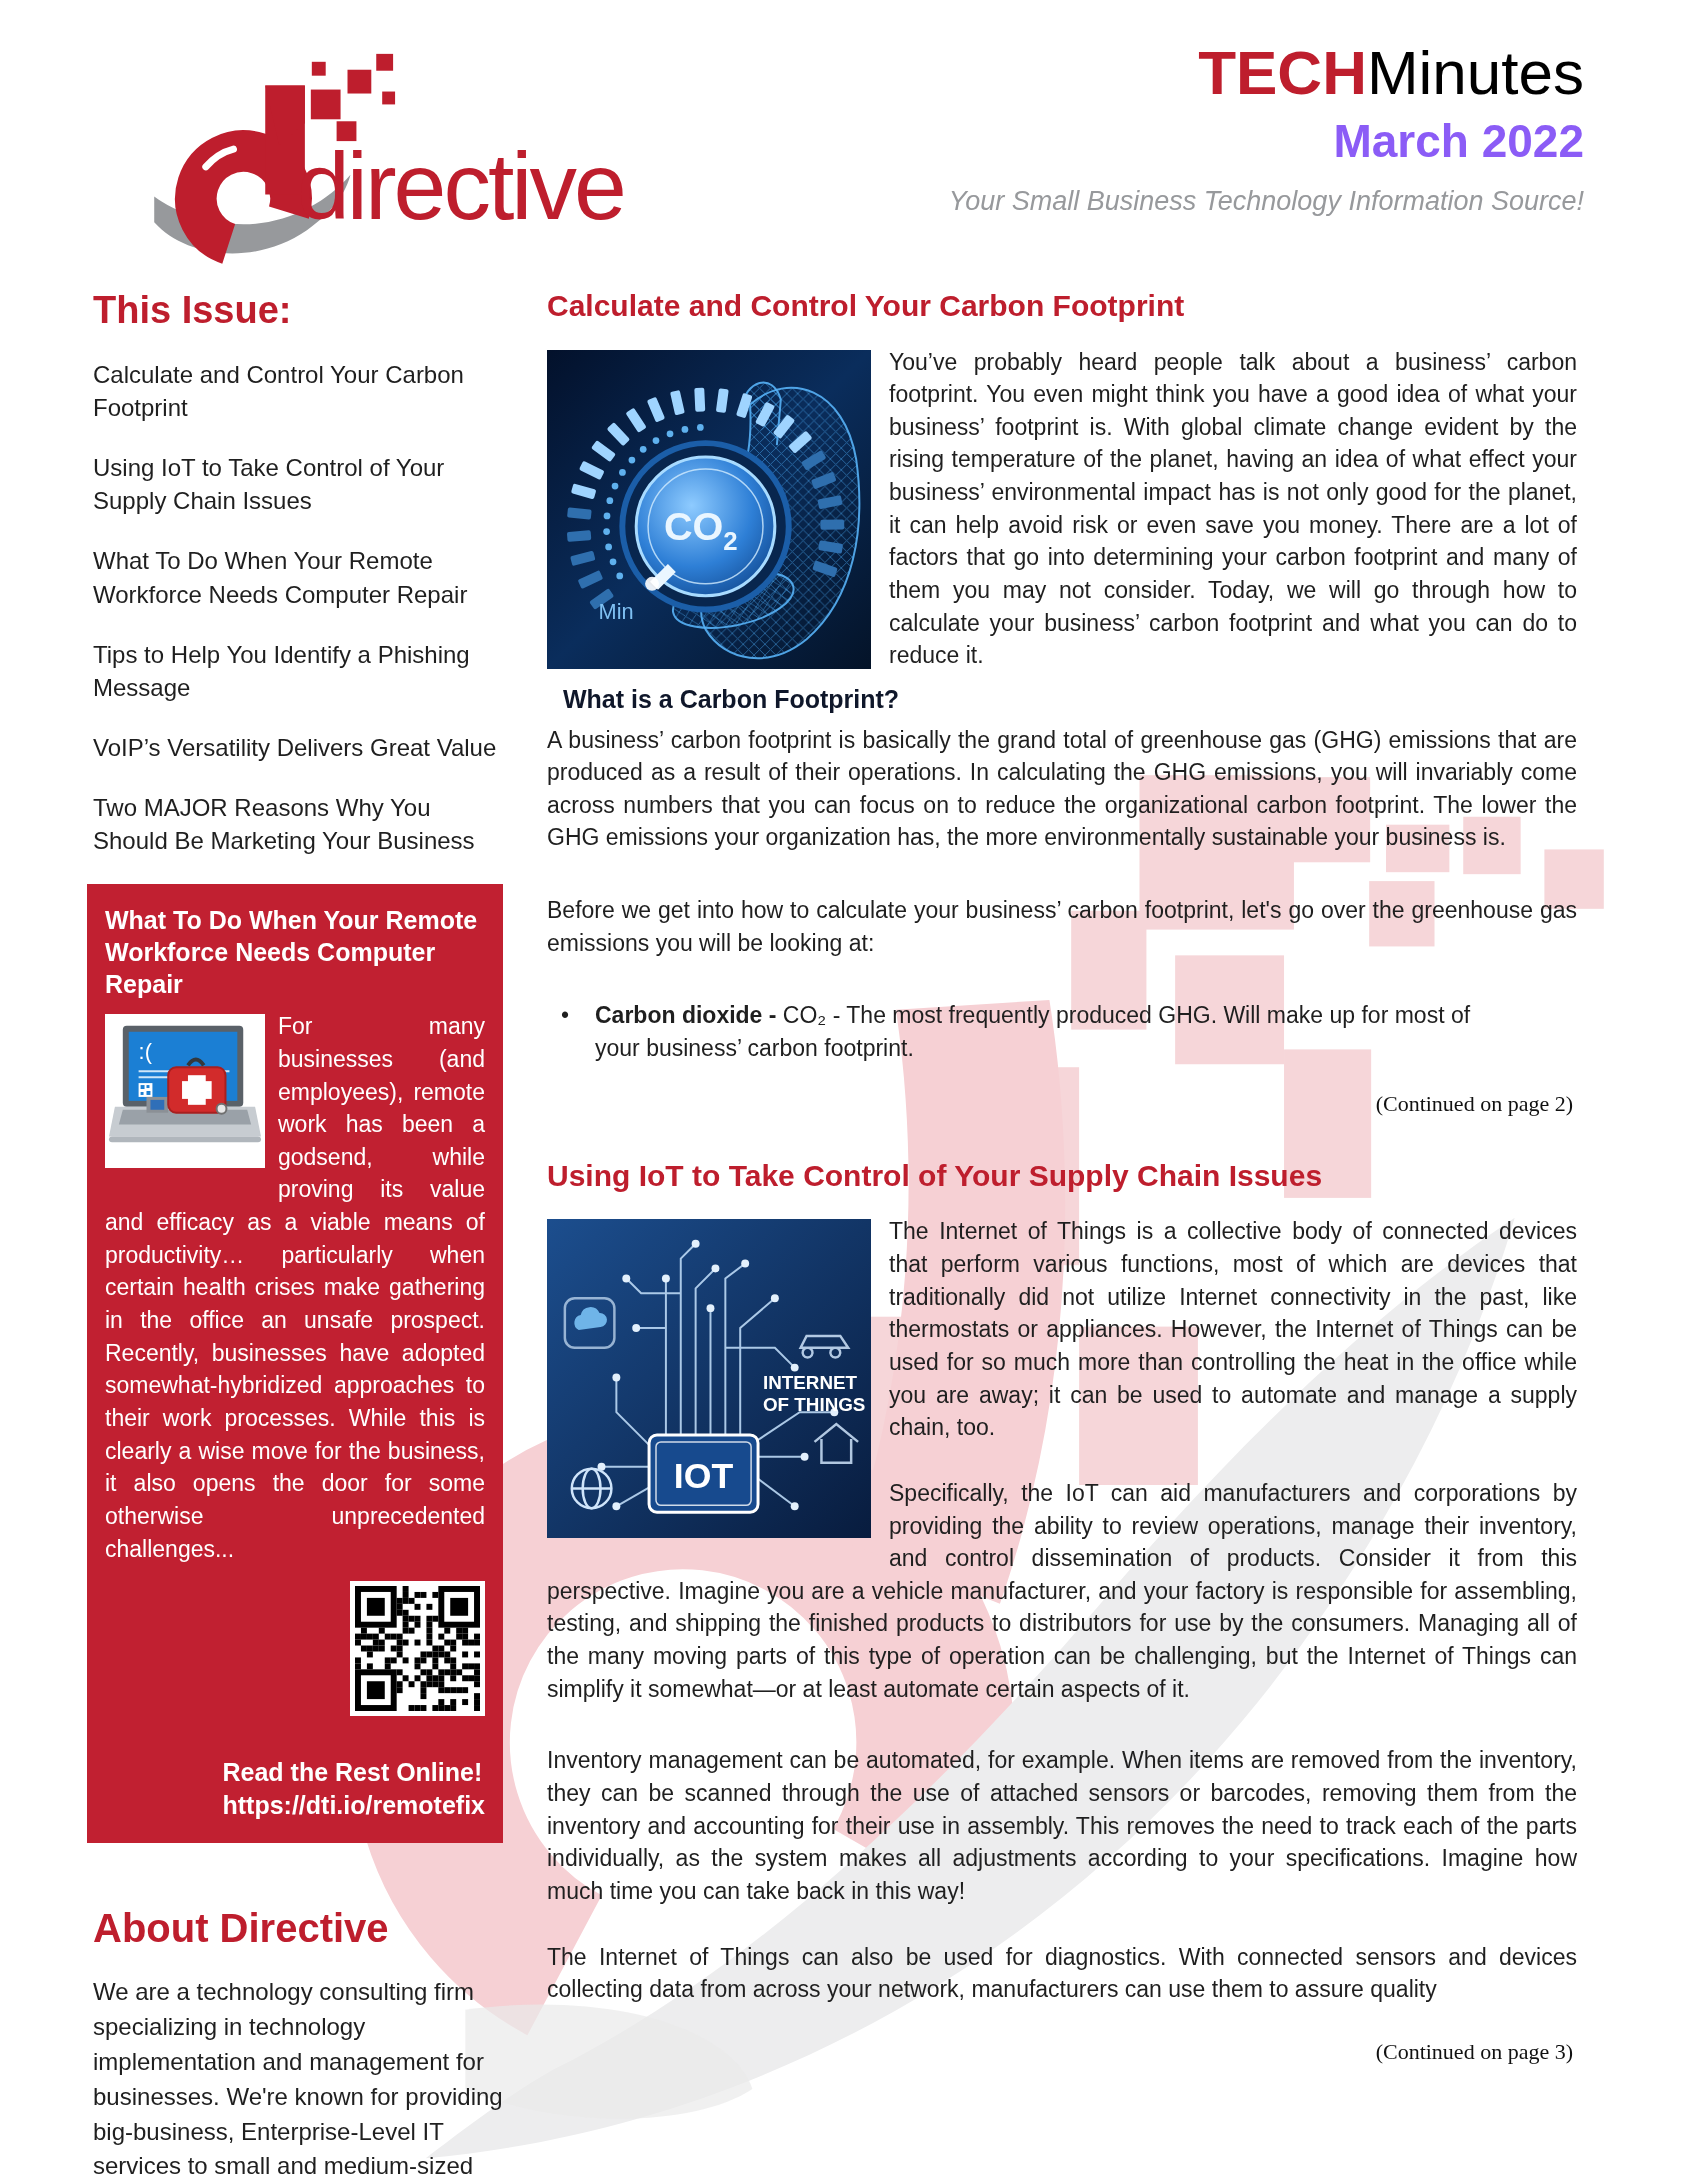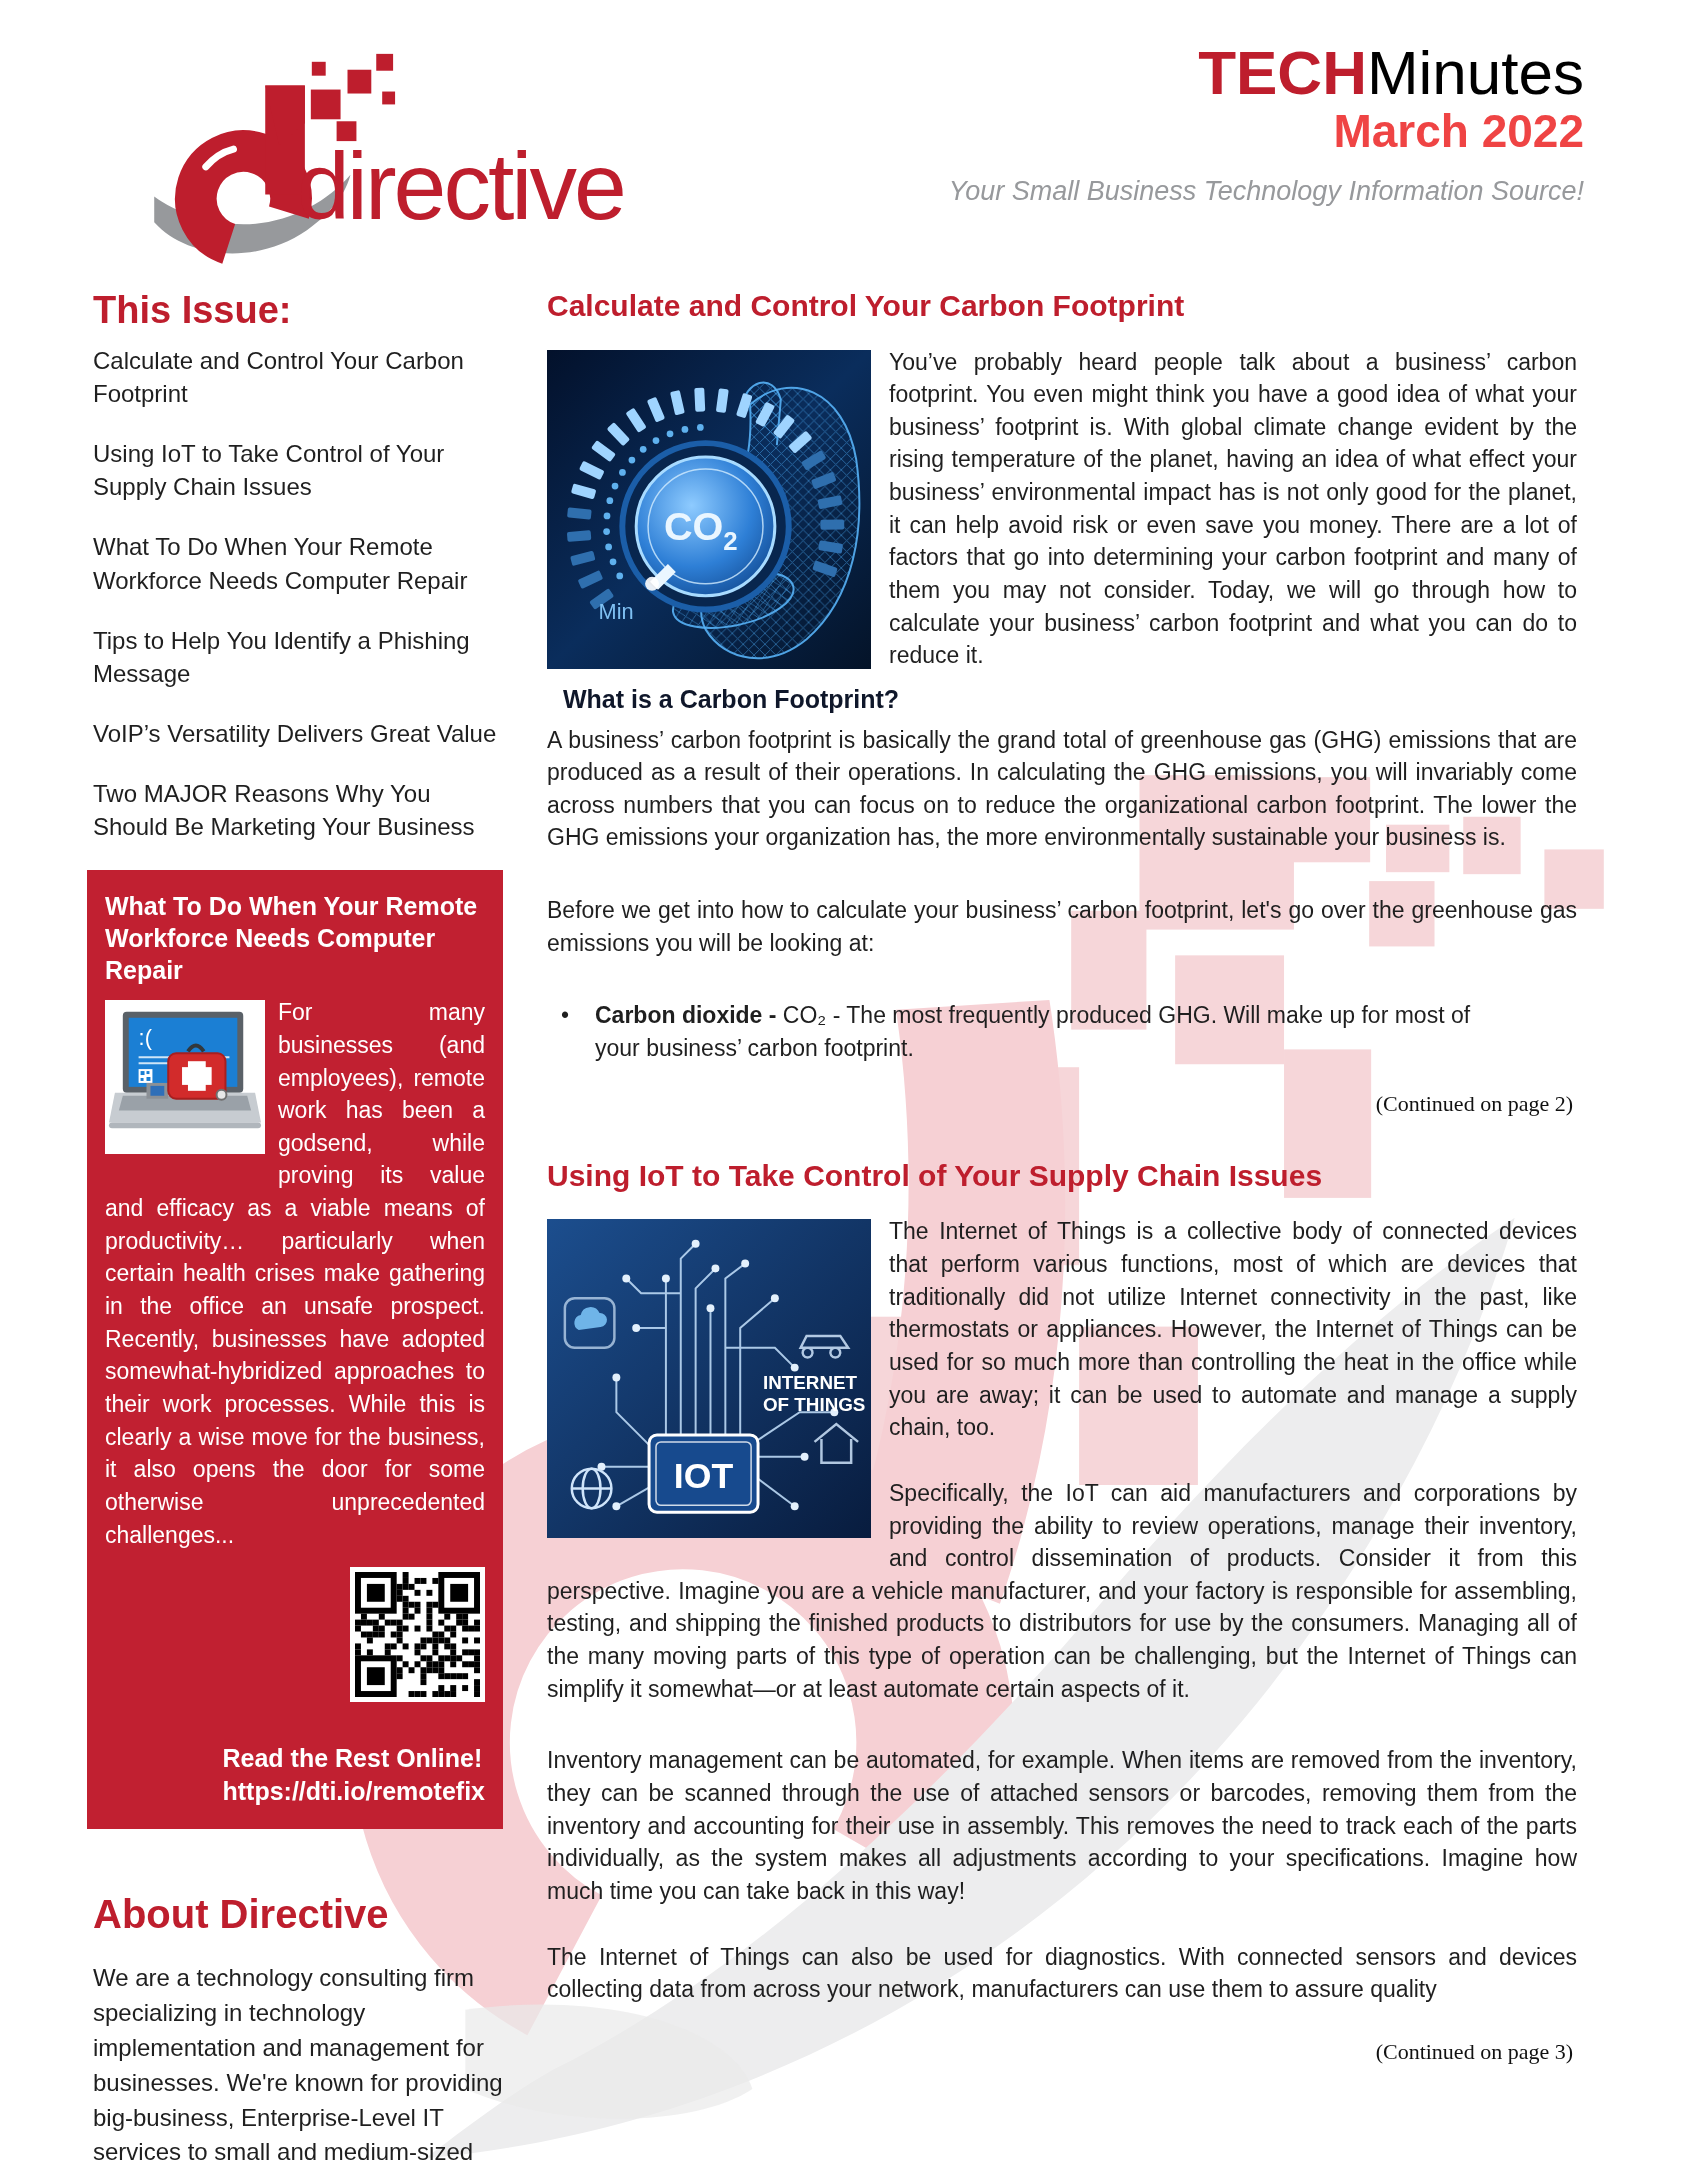--- a/index.html
+++ b/index.html
@@ -12,27 +12,27 @@
   
   .logo{position:absolute;left:67px;top:28px;z-index:1;display:flex;align-items:flex-start;}
   .brand-word{
     position:absolute;left:230px;top:111px;font-size:95px;line-height:1;
     color:#be1e2d;font-weight:500;letter-spacing:-3px;
   }
   .masthead{position:absolute;right:99px;top:42px;text-align:right;z-index:1;}
   .mast-title{font-size:62px;line-height:1;}
   .mast-title .t-bold{color:#be1e2d;font-weight:700;}
   .mast-title .t-light{color:#000000;font-weight:400;}
-  .mast-date{font-size:46px;font-weight:700;color:#ef4444;}
+  .mast-date{font-size:46px;font-weight:700;color:#8b5cf6;margin-top:10px;}
   .mast-tagline{font-size:27px;font-style:italic;color:#97999c;margin-top:18px;}
   
   .sidebar{position:absolute;left:87px;top:289px;width:416px;z-index:1;}
   .main{position:absolute;left:547px;top:289px;width:1030px;z-index:1;}
   
-  .this-issue{font-size:38px;font-weight:700;color:#be1e2d;margin:0 0 12px 6px;}
+  .this-issue{font-size:38px;font-weight:700;color:#be1e2d;margin:0 0 26px 6px;}
   .toc{margin-left:6px;}
   .toc-item{font-size:24px;line-height:1.38;margin-bottom:27px;color:#1f1f1f;}
   .promo{
     background:#c12031;color:#fff;margin-top:22px;padding:20px 18px 22px 18px;
   }
   .promo h3{margin:0 0 10px 0;font-size:25px;line-height:1.28;font-weight:700;}
   .promo-img{
     float:left;width:160px;height:154px;background:#fff;margin:4px 13px 6px 0;
   }
   .promo-body{font-size:23px;line-height:1.42;text-align:justify;}

